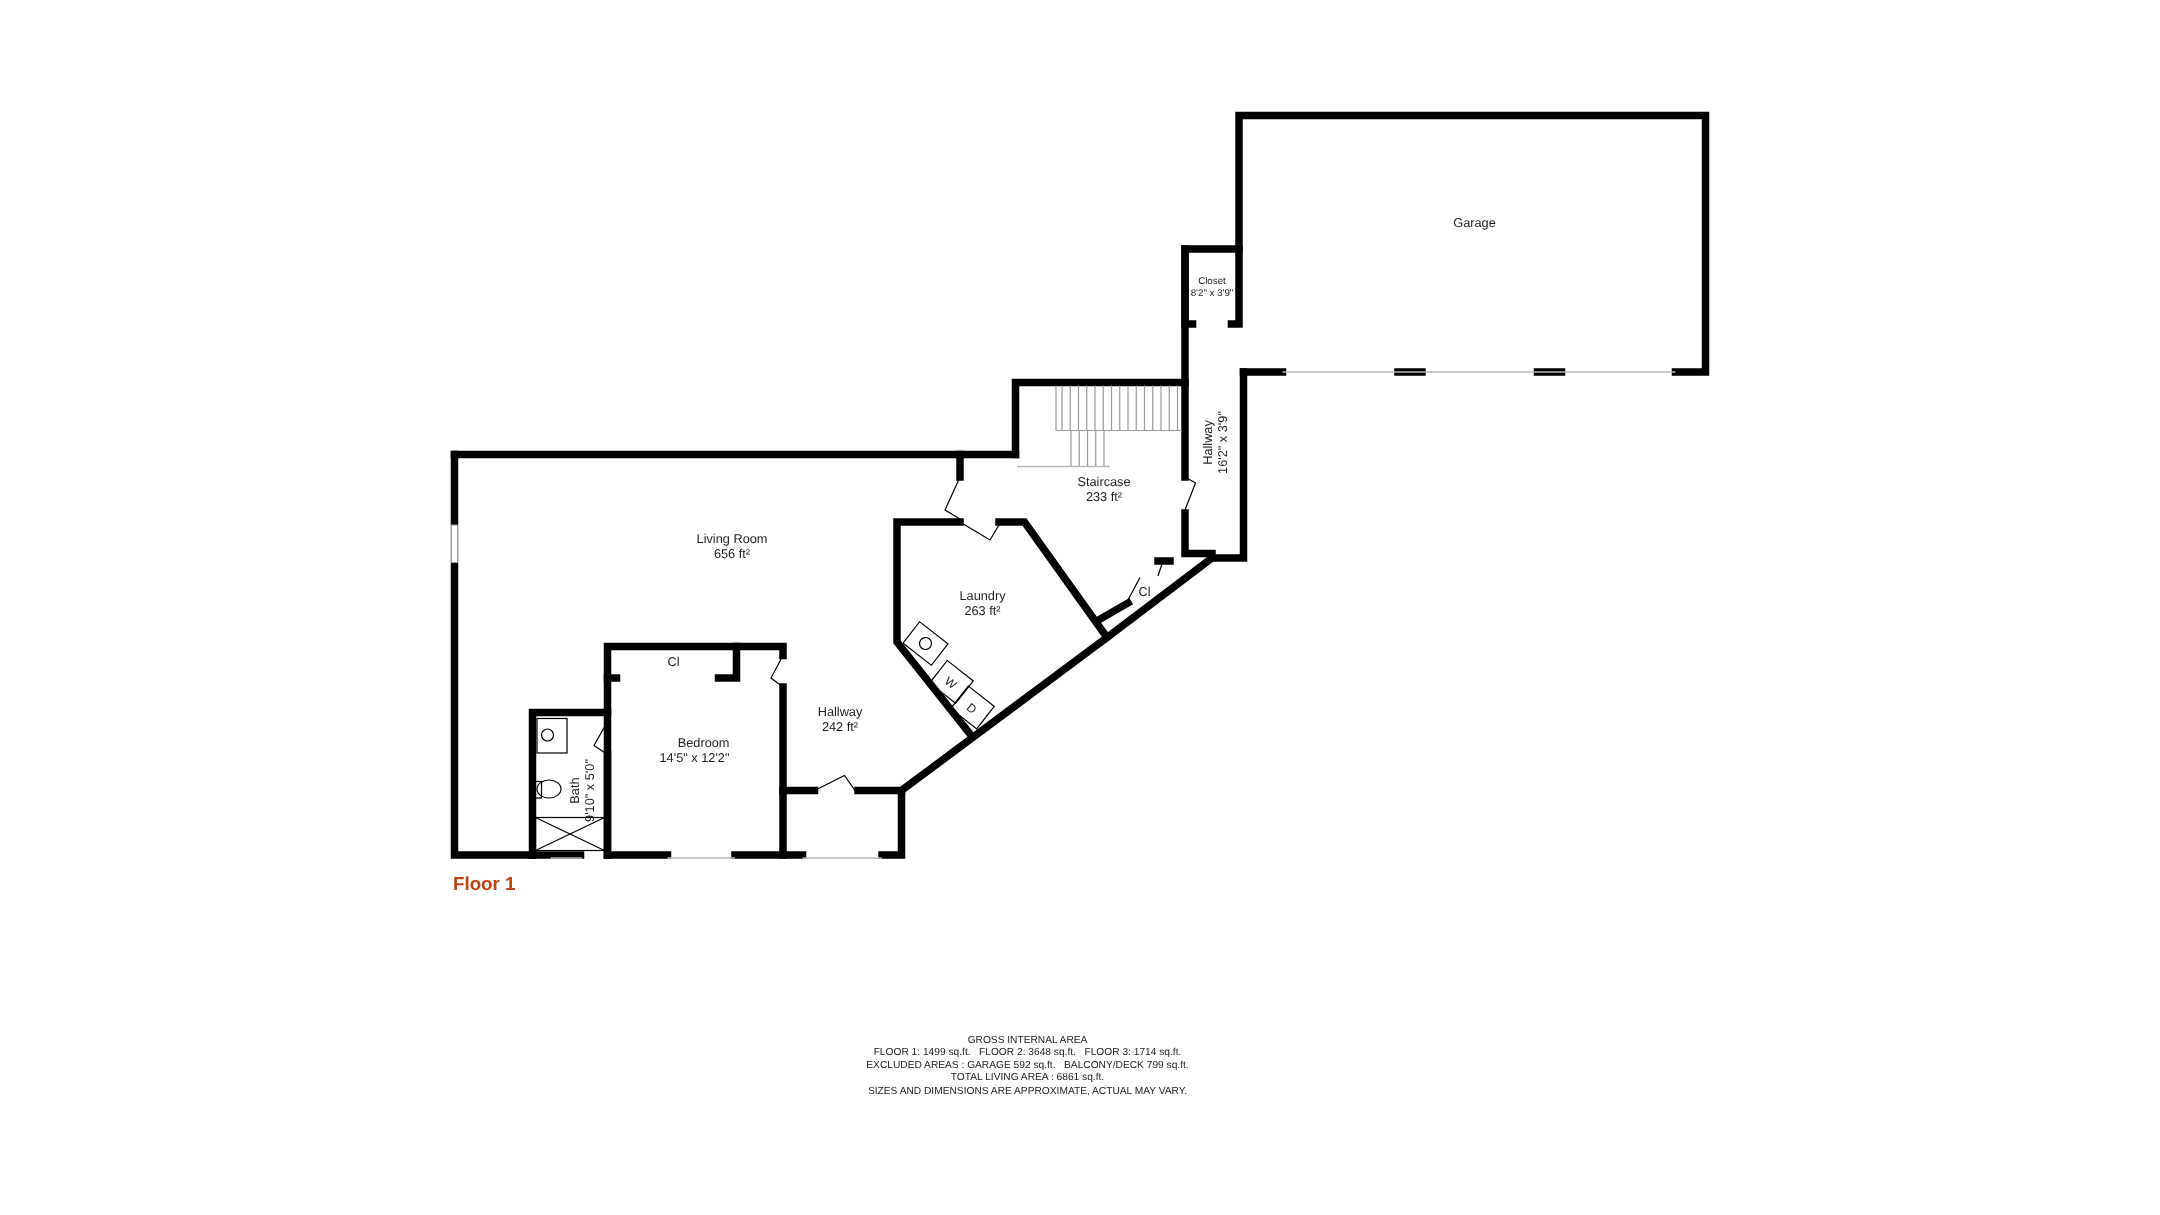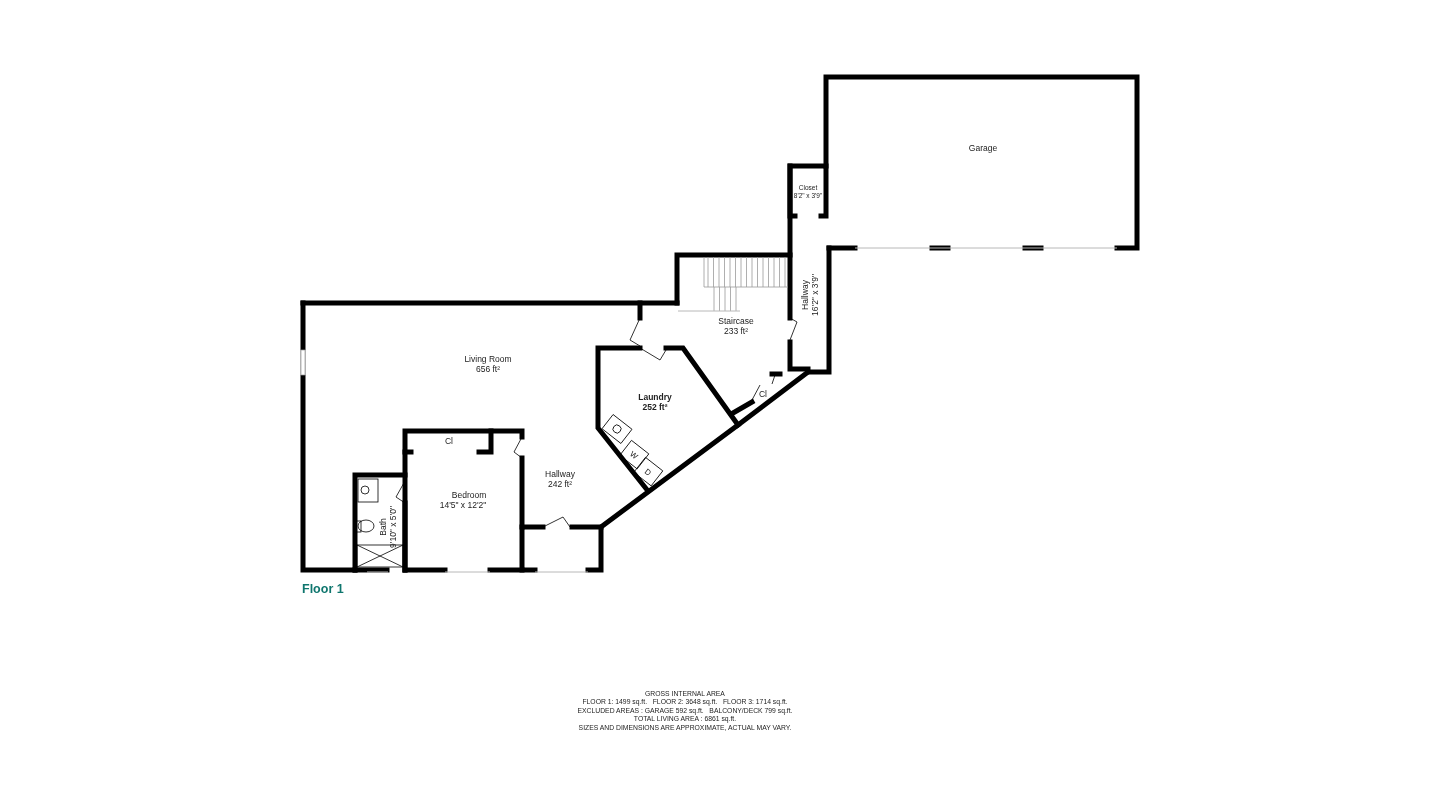--- a/index.html
+++ b/index.html
@@ -5,21 +5,21 @@
   html, body { margin: 0; padding: 0; background: #ffffff; }
   body { width: 1440px; height: 810px; position: relative; overflow: hidden; font-family: "Liberation Sans", sans-serif; }
   #plan { position: absolute; left: 0; top: 0; width: 1440px; height: 810px; }
   .wall { stroke: #000; stroke-width: 5; fill: none; stroke-linecap: square; stroke-linejoin: miter; }
   .thin { stroke: #000; stroke-width: 0.8; fill: none; }
   .win { stroke: #b8b8b8; stroke-width: 1; fill: none; }
   .stair { stroke: #9a9a9a; stroke-width: 0.8; fill: none; }
   .lbl { position: absolute; color: #222; font-size: 8.5px; text-align: center; line-height: 10px; white-space: nowrap; transform: translate(-50%, -50%); }
   .lbl.small { font-size: 6.5px; line-height: 8px; }
   .lbl.rot { transform: translate(-50%, -50%) rotate(-90deg); }
-  .floor-title { position: absolute; left: 302px; top: 582px; font-size: 12.5px; font-weight: bold; color: #0f766e; }
+  .floor-title { position: absolute; left: 302px; top: 582px; font-size: 12.5px; font-weight: bold; color: #c2410c; }
   .area-box { position: absolute; left: 685px; top: 690px; transform: translateX(-50%); font-size: 6.8px; line-height: 8.4px; color: #222; text-align: center; white-space: nowrap; }
   .area-box div { white-space: nowrap; }
   .fixture-txt { font-family: "Liberation Sans", sans-serif; font-size: 8px; fill: #222; }
 </style>
 </head>
 <body>
 
 <svg id="plan" viewBox="0 0 1440 810" xmlns="http://www.w3.org/2000/svg">
 
   <g>
@@ -156,23 +156,23 @@
   <div>16'2" x 3'9"</div>
 </div>
 <div class="lbl" style="left:736px;top:326px;text-align:center;">
   <div>Staircase</div>
   <div>233 ft²</div>
 </div>
 <div class="lbl" style="left:440px;top:364px;margin-left:48px;">
   <div>Living Room</div>
   <div>656 ft²</div>
 </div>
-<div class="lbl" style="left:655px;top:402px;font-weight:bold;">
+<div class="lbl" style="left:655px;top:402px;">
   <div>Laundry</div>
-  <div>252 ft²</div>
+  <div>263 ft²</div>
 </div>
 <div class="lbl" style="left:763px;top:394px;">
   <div>Cl</div>
 </div>
 <div class="lbl" style="left:449px;top:441px;">
   <div>Cl</div>
 </div>
 <div class="lbl" style="left:560px;top:479px;">
   <div>Hallway</div>
   <div>242 ft²</div>

